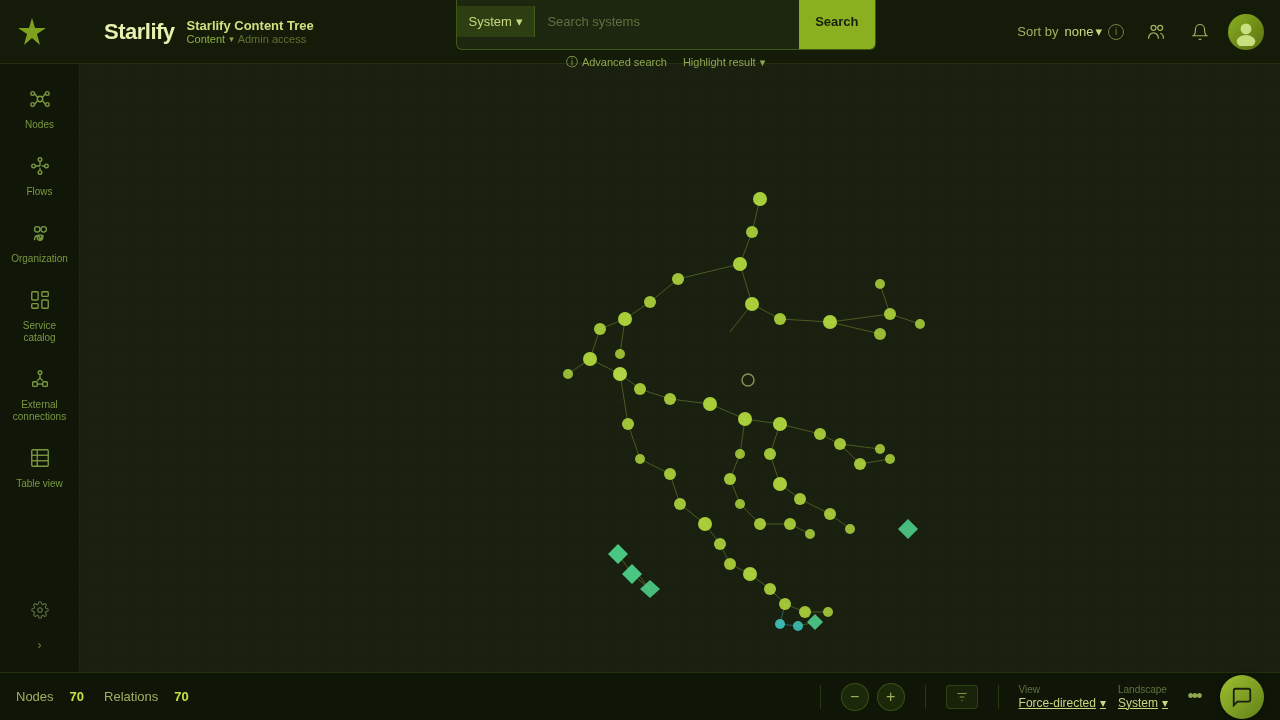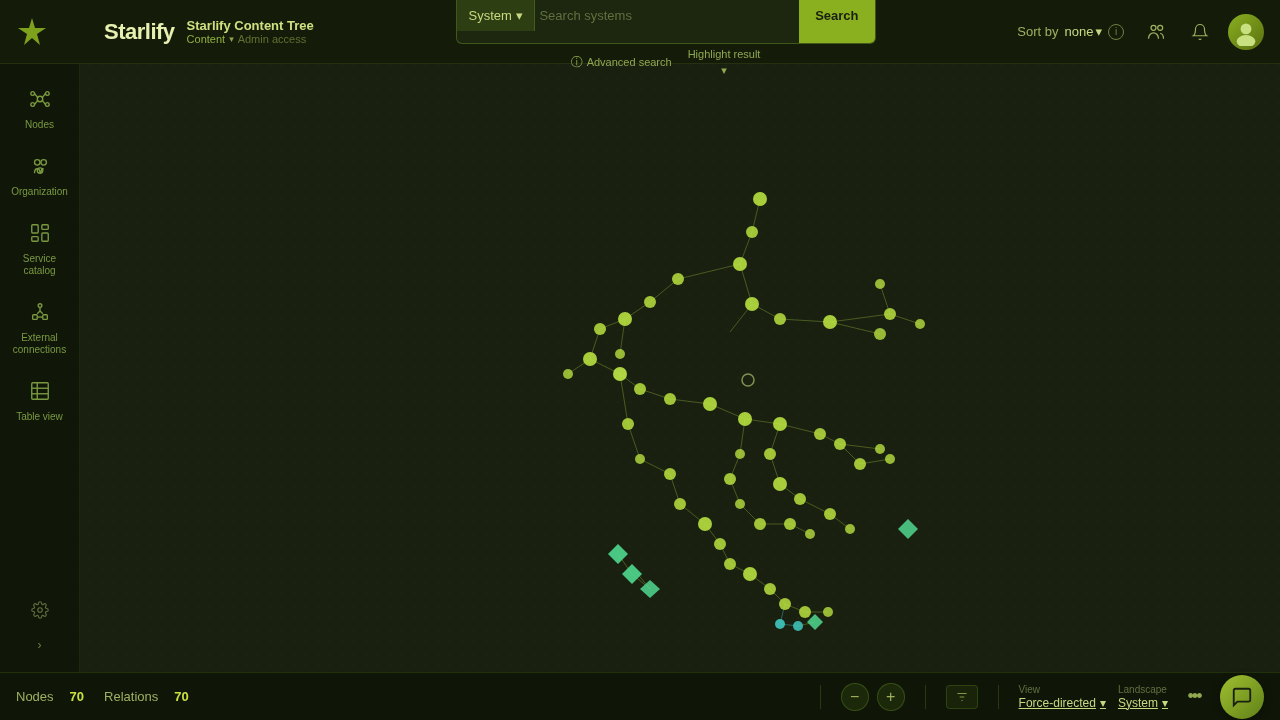--- a/index.html
+++ b/index.html
@@ -115,21 +115,21 @@
       white-space: nowrap;
     }
 
     .search-input {
       flex: 1;
       background: transparent;
       border: none;
       outline: none;
       color: #a0b060;
       font-size: 13px;
-      padding: 8px 4px;
+      padding: 8px 12px;
     }
 
     .search-input::placeholder {
       color: #607040;
     }
 
     .search-btn {
       background: #8ab020;
       border: none;
       color: #1a2010;
@@ -154,21 +154,20 @@
       cursor: pointer;
       color: #90a850;
     }
 
     .highlight-result {
       display: flex;
       align-items: center;
       gap: 4px;
       cursor: pointer;
       color: #90a850;
-      flex-direction: column;
     }
 
     .header-right {
       display: flex;
       align-items: center;
       gap: 16px;
       margin-left: auto;
     }
 
     .sort-by {
@@ -530,20 +529,32 @@
             <circle cx="20" cy="18" r="2"></circle>
           <line x1="6" y1="6" x2="10" y2="11"></line>
             <line x1="18" y1="6" x2="14" y2="11"></line>
           <line x1="6" y1="18" x2="10" y2="13"></line>
             <line x1="18" y1="18" x2="14" y2="13"></line>
         </svg>
       </div>
       <div class="sidebar-label">Nodes</div>
     </div>
 
+    <div class="sidebar-item">
+      <div class="sidebar-icon">
+        <svg width="22" height="22" viewBox="0 0 24 24" fill="none" stroke="#7a9840" stroke-width="1.5">
+          <circle cx="5" cy="12" r="2"></circle>
+            <circle cx="12" cy="5" r="2"></circle>
+            <circle cx="19" cy="12" r="2"></circle>
+          <circle cx="12" cy="19" r="2"></circle>
+          <path d="M7 12h5M12 7v5M14 12h3M12 14v3"></path>
+        </svg>
+      </div>
+      <div class="sidebar-label">Flows</div>
+    </div>
 
     <div class="sidebar-item">
       <div class="sidebar-icon">
         <svg width="22" height="22" viewBox="0 0 24 24" fill="none" stroke="#7a9840" stroke-width="1.5">
           <circle cx="9" cy="8" r="3"></circle>
             <circle cx="16" cy="8" r="3"></circle>
           <circle cx="12" cy="17" r="3"></circle>
           <path d="M6 20c0-3 1.5-5 3-5s3 2 3 5M13 20c0-3 1.5-5 3-5"></path>
         </svg>
       </div>

